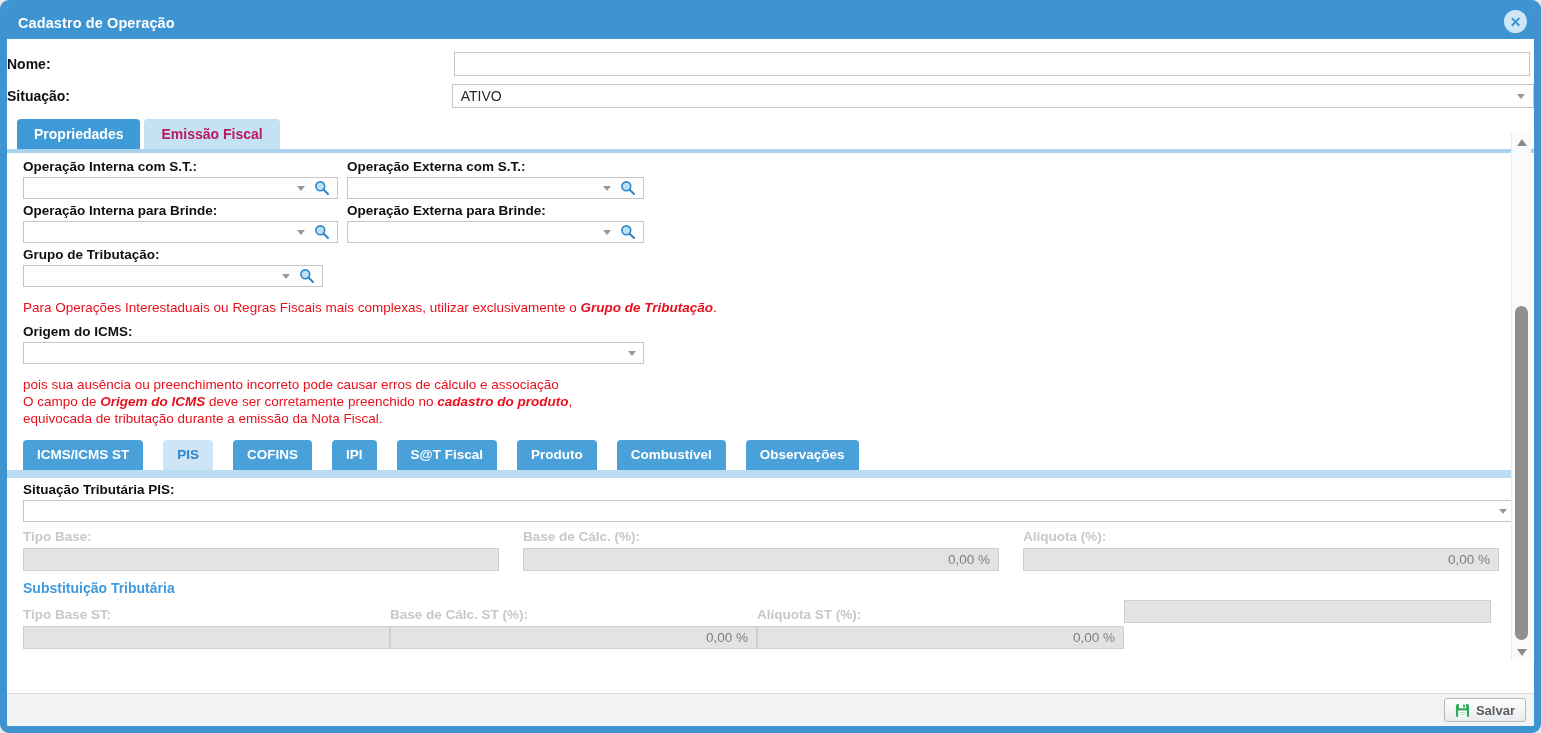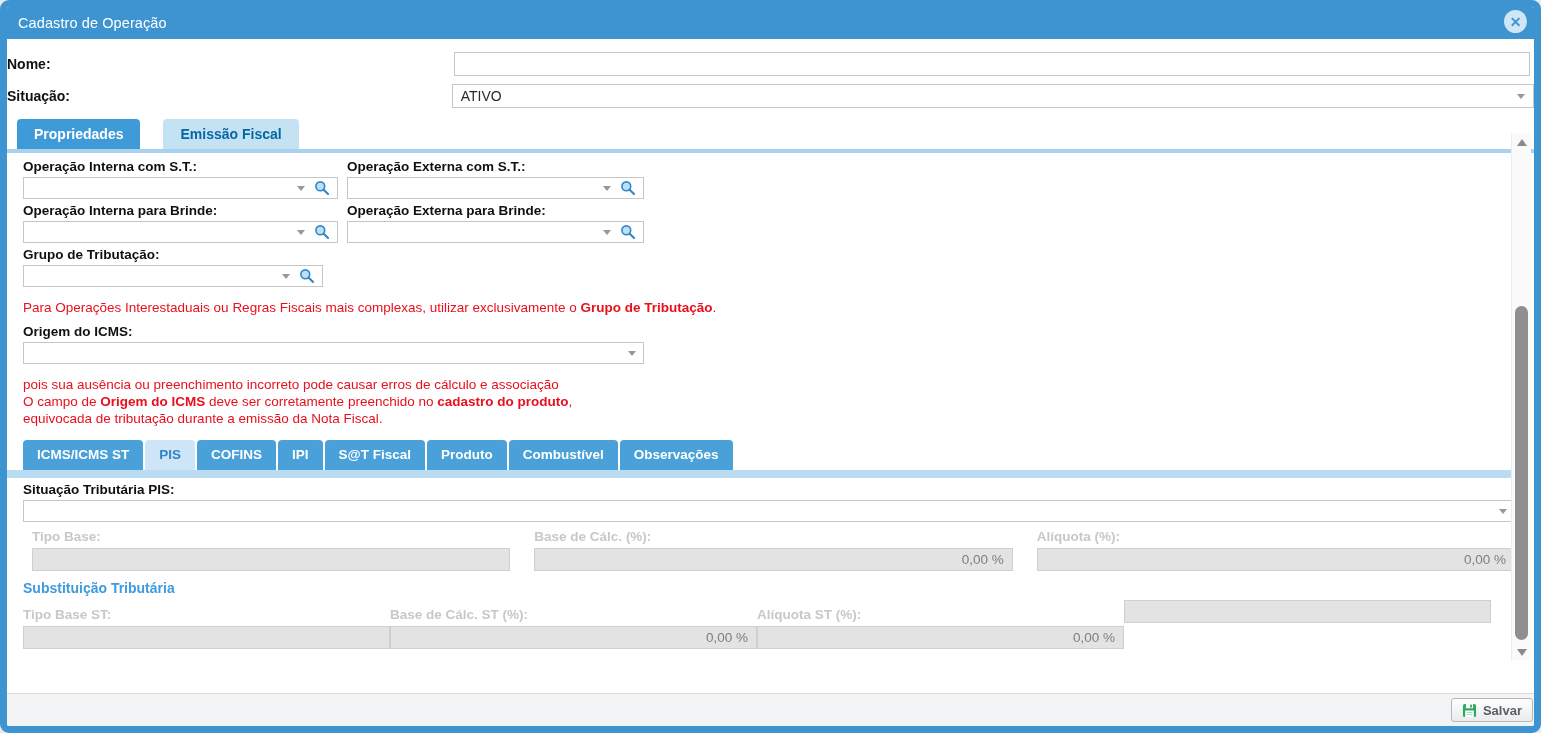--- a/index.html
+++ b/index.html
@@ -9,21 +9,21 @@
   }
   .window{
     position:absolute;inset:0;box-sizing:border-box;
     border:7px solid #3d94d1;border-radius:9px;background:#fff;overflow:hidden;
   }
   
   .titlebar{
     height:32px;background:#3d94d1;display:flex;align-items:center;
     padding:0 10px 0 11px;position:relative;
   }
-  .titlebar .title{color:#fff;font-weight:normal;font-size:14.5px;letter-spacing:.1px;}
+  .titlebar .title{color:#fff;font-weight:bold;font-size:14.5px;letter-spacing:.1px;}
   .close-btn{
     position:absolute;right:7px;top:3px;width:23px;height:23px;border-radius:50%;
     background:#cfe6f6;color:#3d94d1;font-weight:bold;font-size:14px;
     display:flex;align-items:center;justify-content:center;cursor:pointer;line-height:1;
   }
   
   .header-form{padding-top:13px;background:#fff;}
   .form-row{display:flex;align-items:center;margin-bottom:8px;}
   .form-label{width:438px;padding-right:9px;font-weight:bold;font-size:14px;color:#101010;}
   .txt-input{width:1062px;height:22px;border:1px solid #c6c6c6;box-sizing:content-box;
@@ -38,64 +38,64 @@
     border-top:5px solid #989898;
   }
   .selectbox .arrow-down{position:absolute;right:8px;top:9px;}
   
   .main-tabs{display:flex;gap:4px;padding-left:10px;margin-top:11px;}
   .mtab{
     height:30px;line-height:30px;padding:0 17px;font-weight:bold;font-size:14px;
     border-radius:4px 4px 0 0;cursor:pointer;
   }
   .mtab.active{background:#3f9bd7;color:#fff;text-align:right;}
-  .mtab.inactive{background:#c5e1f4;color:#0369a1;margin-left:19px;}
+  .mtab.inactive{background:#c5e1f4;color:#be185d;}
   .tab-underline{height:4px;background:#a9d2ee;}
   
-  .content{position:relative;padding:2px 0 0 16px;width:1508px;box-sizing:border-box;background:#fff;}
+  .content{position:relative;padding:2px 16px 0 16px;width:1508px;box-sizing:border-box;background:#fff;}
   .flabel{font-size:13.5px;font-weight:bold;color:#101010;margin:4px 0 3px;}
   .combo{
     height:22px;border:1px solid #c6c6c6;display:flex;align-items:center;justify-content:flex-end;
     gap:9px;padding-right:7px;box-sizing:border-box;background:#fff;cursor:pointer;
   }
   .combo svg{display:block;}
   .two-col{display:flex;}
   .col1{width:324px;}
   .combo.w1{width:315px;}
   .combo.w2{width:297px;}
   .combo.w3{width:300px;}
   .combo.w4{width:621px;}
   .blue-heading{color:#3f9ade;font-weight:bold;font-size:14px;margin:9px 0 4px;}
   .red-note{color:#e8101c;font-size:13.5px;line-height:17px;margin:12px 0 8px;}
-  .red-note b{font-weight:bold;}
-  
-  .tax-tabs{display:flex;gap:2px;margin-top:13px;}
+  .red-note b{font-weight:bold;font-style:italic;}
+  
+  .tax-tabs{display:flex;gap:20px;margin-top:13px;}
   .ttab{
     height:30px;line-height:30px;padding:0 14px;background:#4aa0d8;color:#fff;
     font-weight:bold;font-size:13.5px;border-radius:4px 4px 0 0;cursor:pointer;white-space:nowrap;
   }
   .ttab.active{background:#cde5f6;color:#2e83c9;}
   .tax-strip{height:8px;background:#b9dcf2;margin-left:-16px;width:1508px;}
   
   .bigselect{width:1492px;}
   .bigselect .combo-arrow{margin-left:auto;}
-  .row3{display:flex;gap:24px;margin-left:9px;}
+  .row3{display:flex;gap:24px;}
   .row3 .fcol{width:492px;}
   .row4{display:flex;}
   .row4 .fcol{width:367px;}
   .dlabel{color:#c6c8ca;font-weight:bold;font-size:13.5px;margin:7px 0 4px;}
   .dinput{
     height:23px;background:#e3e3e4;border:1px solid #cfcfcf;display:flex;align-items:center;
     justify-content:flex-end;padding-right:8px;color:#7e7e7e;font-size:13.5px;box-sizing:border-box;
   }
   
   .footer{
     position:absolute;left:0;right:0;bottom:0;height:33px;background:#f2f3f4;
     border-top:1px solid #dcdcdc;display:flex;align-items:center;justify-content:flex-end;
-    padding-right:1px;box-sizing:border-box;
+    padding-right:8px;box-sizing:border-box;
   }
   .save-btn{
     display:flex;align-items:center;gap:6px;height:24px;padding:0 10px;
     background:linear-gradient(#fefefe,#e9ebed);border:1px solid #b4b7ba;border-radius:3px;
     font-weight:bold;font-size:13px;color:#5a5f63;cursor:pointer;box-sizing:border-box;
   }
   
   .scrollbar{
     position:absolute;top:126px;right:3px;width:19px;height:527px;background:#fafafa;
     border-left:1px solid #ececec;

